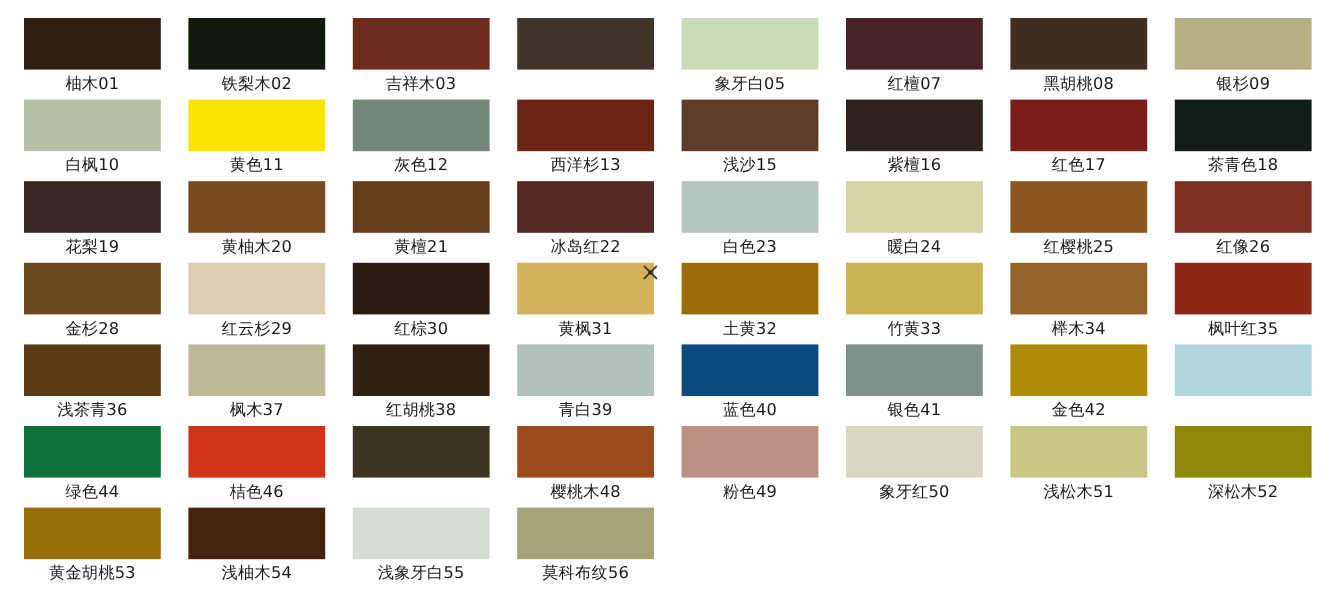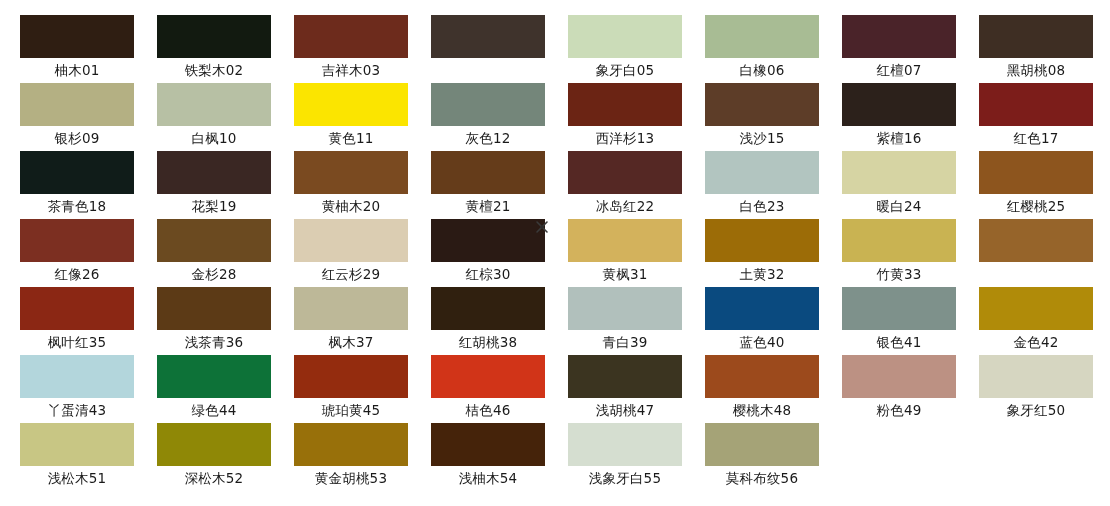--- a/index.html
+++ b/index.html
@@ -81,24 +81,20 @@
       <div class="swatch-label">吉祥木03</div>
     </div>
     <div class="swatch-cell">
       <div class="swatch-chip" style="background-color: rgb(63, 51, 44);"></div>
     </div>
     <div class="swatch-cell">
       <div class="swatch-chip" style="background-color: rgb(203, 220, 184);"></div>
       <div class="swatch-label">象牙白05</div>
     </div>
     <div class="swatch-cell">
-      <div class="swatch-chip" style="background-color: rgb(168, 188, 148);"></div>
-      <div class="swatch-label">白橡06</div>
-    </div>
-    <div class="swatch-cell">
       <div class="swatch-chip" style="background-color: rgb(74, 35, 41);"></div>
       <div class="swatch-label">红檀07</div>
     </div>
     <div class="swatch-cell">
       <div class="swatch-chip" style="background-color: rgb(62, 46, 35);"></div>
       <div class="swatch-label">黑胡桃08</div>
     </div>
     <div class="swatch-cell">
       <div class="swatch-chip" style="background-color: rgb(180, 176, 131);"></div>
       <div class="swatch-label">银杉09</div>
@@ -186,20 +182,21 @@
     <div class="swatch-cell">
       <div class="swatch-chip" style="background-color: rgb(156, 108, 7);"></div>
       <div class="swatch-label">土黄32</div>
     </div>
     <div class="swatch-cell">
       <div class="swatch-chip" style="background-color: rgb(201, 179, 82);"></div>
       <div class="swatch-label">竹黄33</div>
     </div>
     <div class="swatch-cell">
       <div class="swatch-chip" style="background-color: rgb(150, 100, 42);"></div>
+      <div class="swatch-label">榉木34</div>
     </div>
     <div class="swatch-cell">
       <div class="swatch-chip" style="background-color: rgb(139, 39, 20);"></div>
       <div class="swatch-label">枫叶红35</div>
     </div>
     <div class="swatch-cell">
       <div class="swatch-chip" style="background-color: rgb(92, 58, 22);"></div>
       <div class="swatch-label">浅茶青36</div>
     </div>
     <div class="swatch-cell">
@@ -221,37 +218,31 @@
     <div class="swatch-cell">
       <div class="swatch-chip" style="background-color: rgb(126, 145, 139);"></div>
       <div class="swatch-label">银色41</div>
     </div>
     <div class="swatch-cell">
       <div class="swatch-chip" style="background-color: rgb(176, 139, 9);"></div>
       <div class="swatch-label">金色42</div>
     </div>
     <div class="swatch-cell">
       <div class="swatch-chip" style="background-color: rgb(179, 214, 220);"></div>
-      <div class="swatch-label">丫蛋清43</div>
     </div>
     <div class="swatch-cell">
       <div class="swatch-chip" style="background-color: rgb(13, 114, 56);"></div>
       <div class="swatch-label">绿色44</div>
     </div>
     <div class="swatch-cell">
-      <div class="swatch-chip" style="background-color: rgb(148, 44, 14);"></div>
-      <div class="swatch-label">琥珀黄45</div>
-    </div>
-    <div class="swatch-cell">
       <div class="swatch-chip" style="background-color: rgb(209, 52, 24);"></div>
       <div class="swatch-label">桔色46</div>
     </div>
     <div class="swatch-cell">
       <div class="swatch-chip" style="background-color: rgb(59, 52, 32);"></div>
-      <div class="swatch-label">浅胡桃47</div>
     </div>
     <div class="swatch-cell">
       <div class="swatch-chip" style="background-color: rgb(156, 74, 28);"></div>
       <div class="swatch-label">樱桃木48</div>
     </div>
     <div class="swatch-cell">
       <div class="swatch-chip" style="background-color: rgb(188, 145, 131);"></div>
       <div class="swatch-label">粉色49</div>
     </div>
     <div class="swatch-cell">

